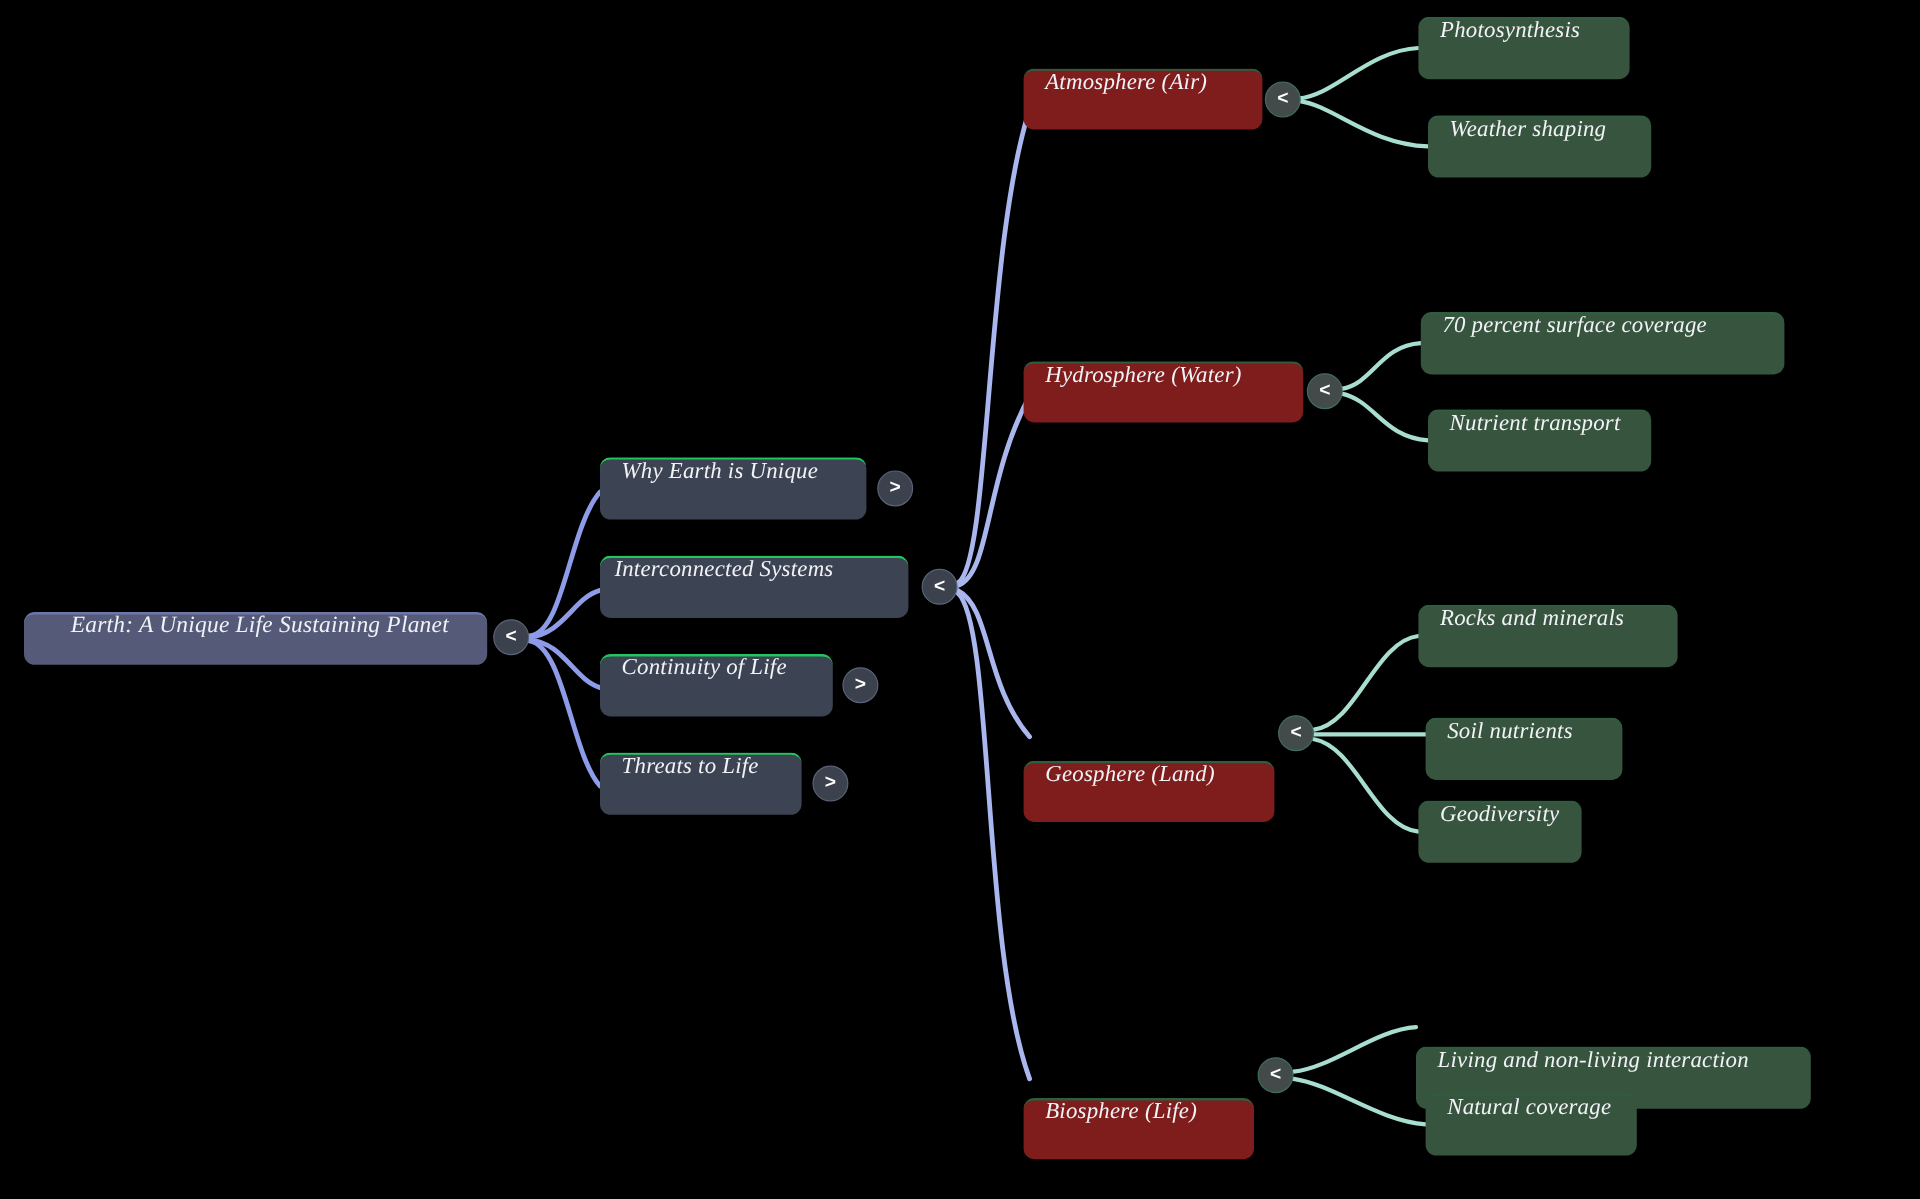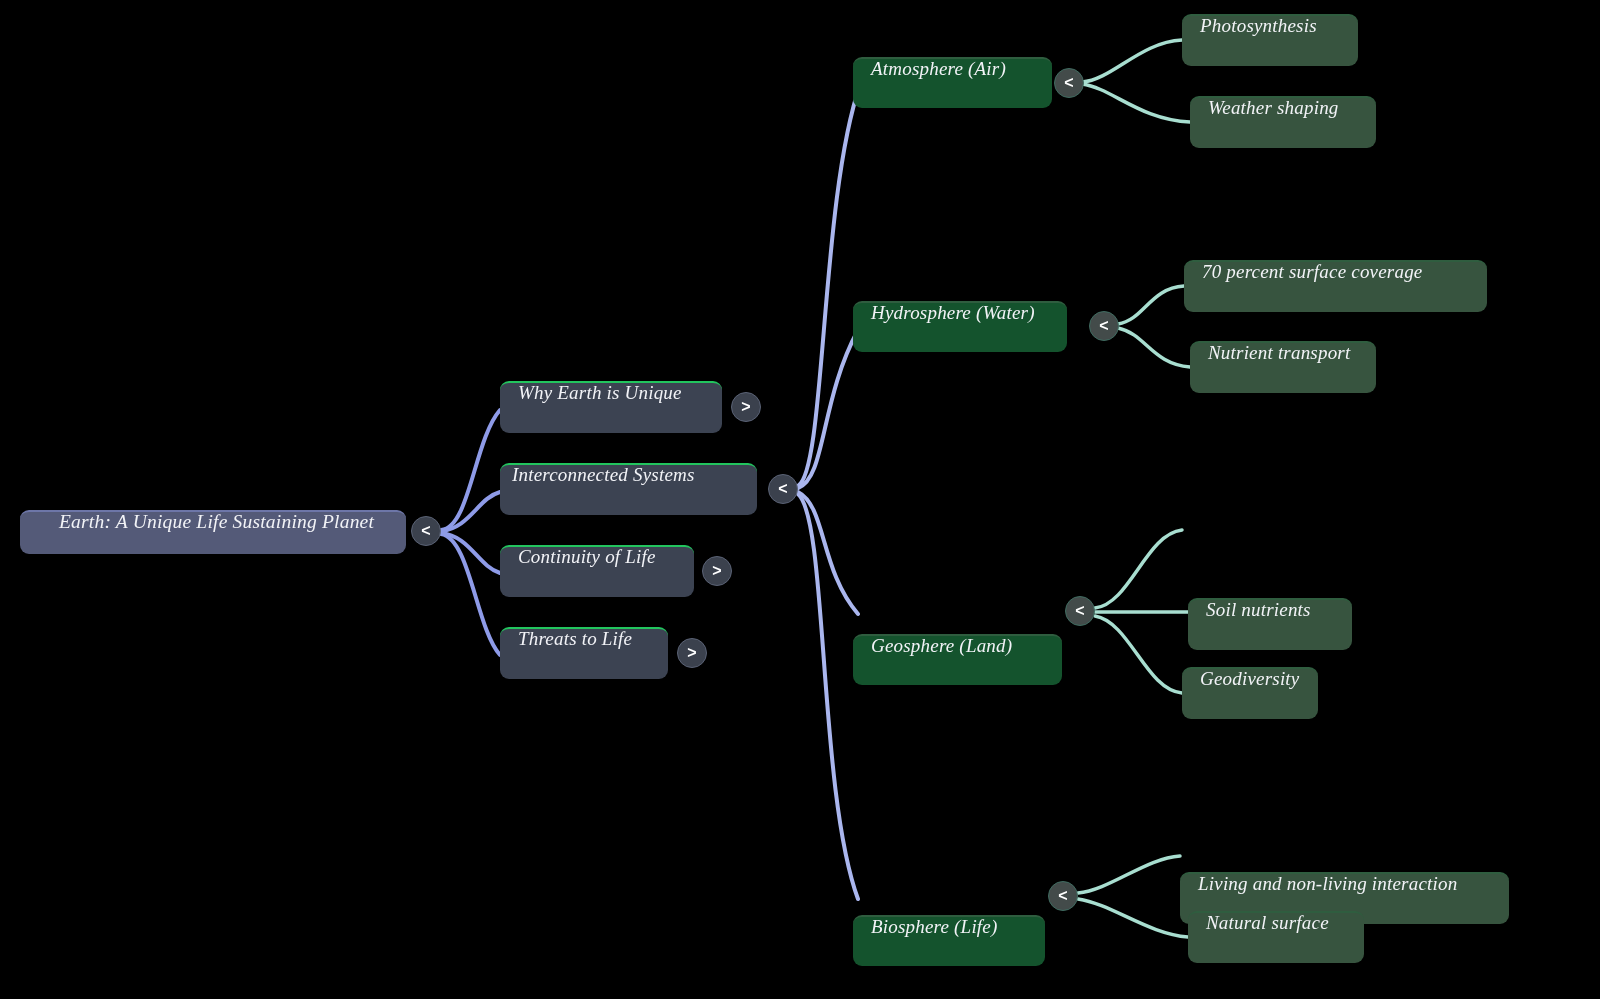--- a/index.html
+++ b/index.html
@@ -26,21 +26,21 @@
     font-size:19.5px;
     padding-left:39px;
   }
   
   .lvl-2{
     background:#3c4352;border-top:2px solid #22c55e;
     font-size:19px;
   }
   
   .lvl-3{
-    background:#14532d;border-top:2px solid #2f5d3f;
+    background:#7f1d1d;border-top:2px solid #2f5d3f;
     font-size:19px;
   }
   
   .lvl-4{
     background:#37543f;border-top:2px solid #2f5d3f;
     font-size:19px;
   }
 
   .toggle{
     position:absolute;box-sizing:border-box;
@@ -133,21 +133,21 @@
     <span>&gt;</span>
   </div>
 
   <div class="node lvl-3" style="left:853px;top:57px;width:199px;height:51px;">
     <span class="label">Atmosphere (Air)</span>
   </div>
   <div class="toggle t-green" style="left:1054px;top:68px;">
     <span>&lt;</span>
   </div>
 
-  <div class="node lvl-3" style="left:853px;top:301px;width:214px;height:51px;">
+  <div class="node lvl-3" style="left:853px;top:301px;width:233px;height:51px;">
     <span class="label">Hydrosphere (Water)</span>
   </div>
   <div class="toggle t-green" style="left:1089px;top:311px;">
     <span>&lt;</span>
   </div>
 
   <div class="node lvl-3" style="left:853px;top:586px;width:209px;height:51px;margin-top:48px;">
     <span class="label">Geosphere (Land)</span>
   </div>
   <div class="toggle t-green" style="left:1065px;top:596px;">
@@ -168,27 +168,30 @@
     <span class="label">Weather shaping</span>
   </div>
 
   <div class="node lvl-4" style="left:1184px;top:260px;width:303px;height:52px;">
     <span class="label">70 percent surface coverage</span>
   </div>
   <div class="node lvl-4" style="left:1190px;top:341px;width:186px;height:52px;">
     <span class="label">Nutrient transport</span>
   </div>
 
+  <div class="node lvl-4" style="left:1182px;top:504px;width:216px;height:52px;">
+    <span class="label">Rocks and minerals</span>
+  </div>
   <div class="node lvl-4" style="left:1188px;top:598px;width:164px;height:52px;">
     <span class="label">Soil nutrients</span>
   </div>
   <div class="node lvl-4" style="left:1182px;top:667px;width:136px;height:52px;">
     <span class="label">Geodiversity</span>
   </div>
 
   <div class="node lvl-4" style="left:1180px;top:830px;width:329px;height:52px;margin-top:42px;">
     <span class="label">Living and non-living interaction</span>
   </div>
   <div class="node lvl-4" style="left:1188px;top:911px;width:176px;height:52px;">
-    <span class="label">Natural surface</span>
+    <span class="label">Natural coverage</span>
   </div>
 
 </div>
 
 </body></html>

